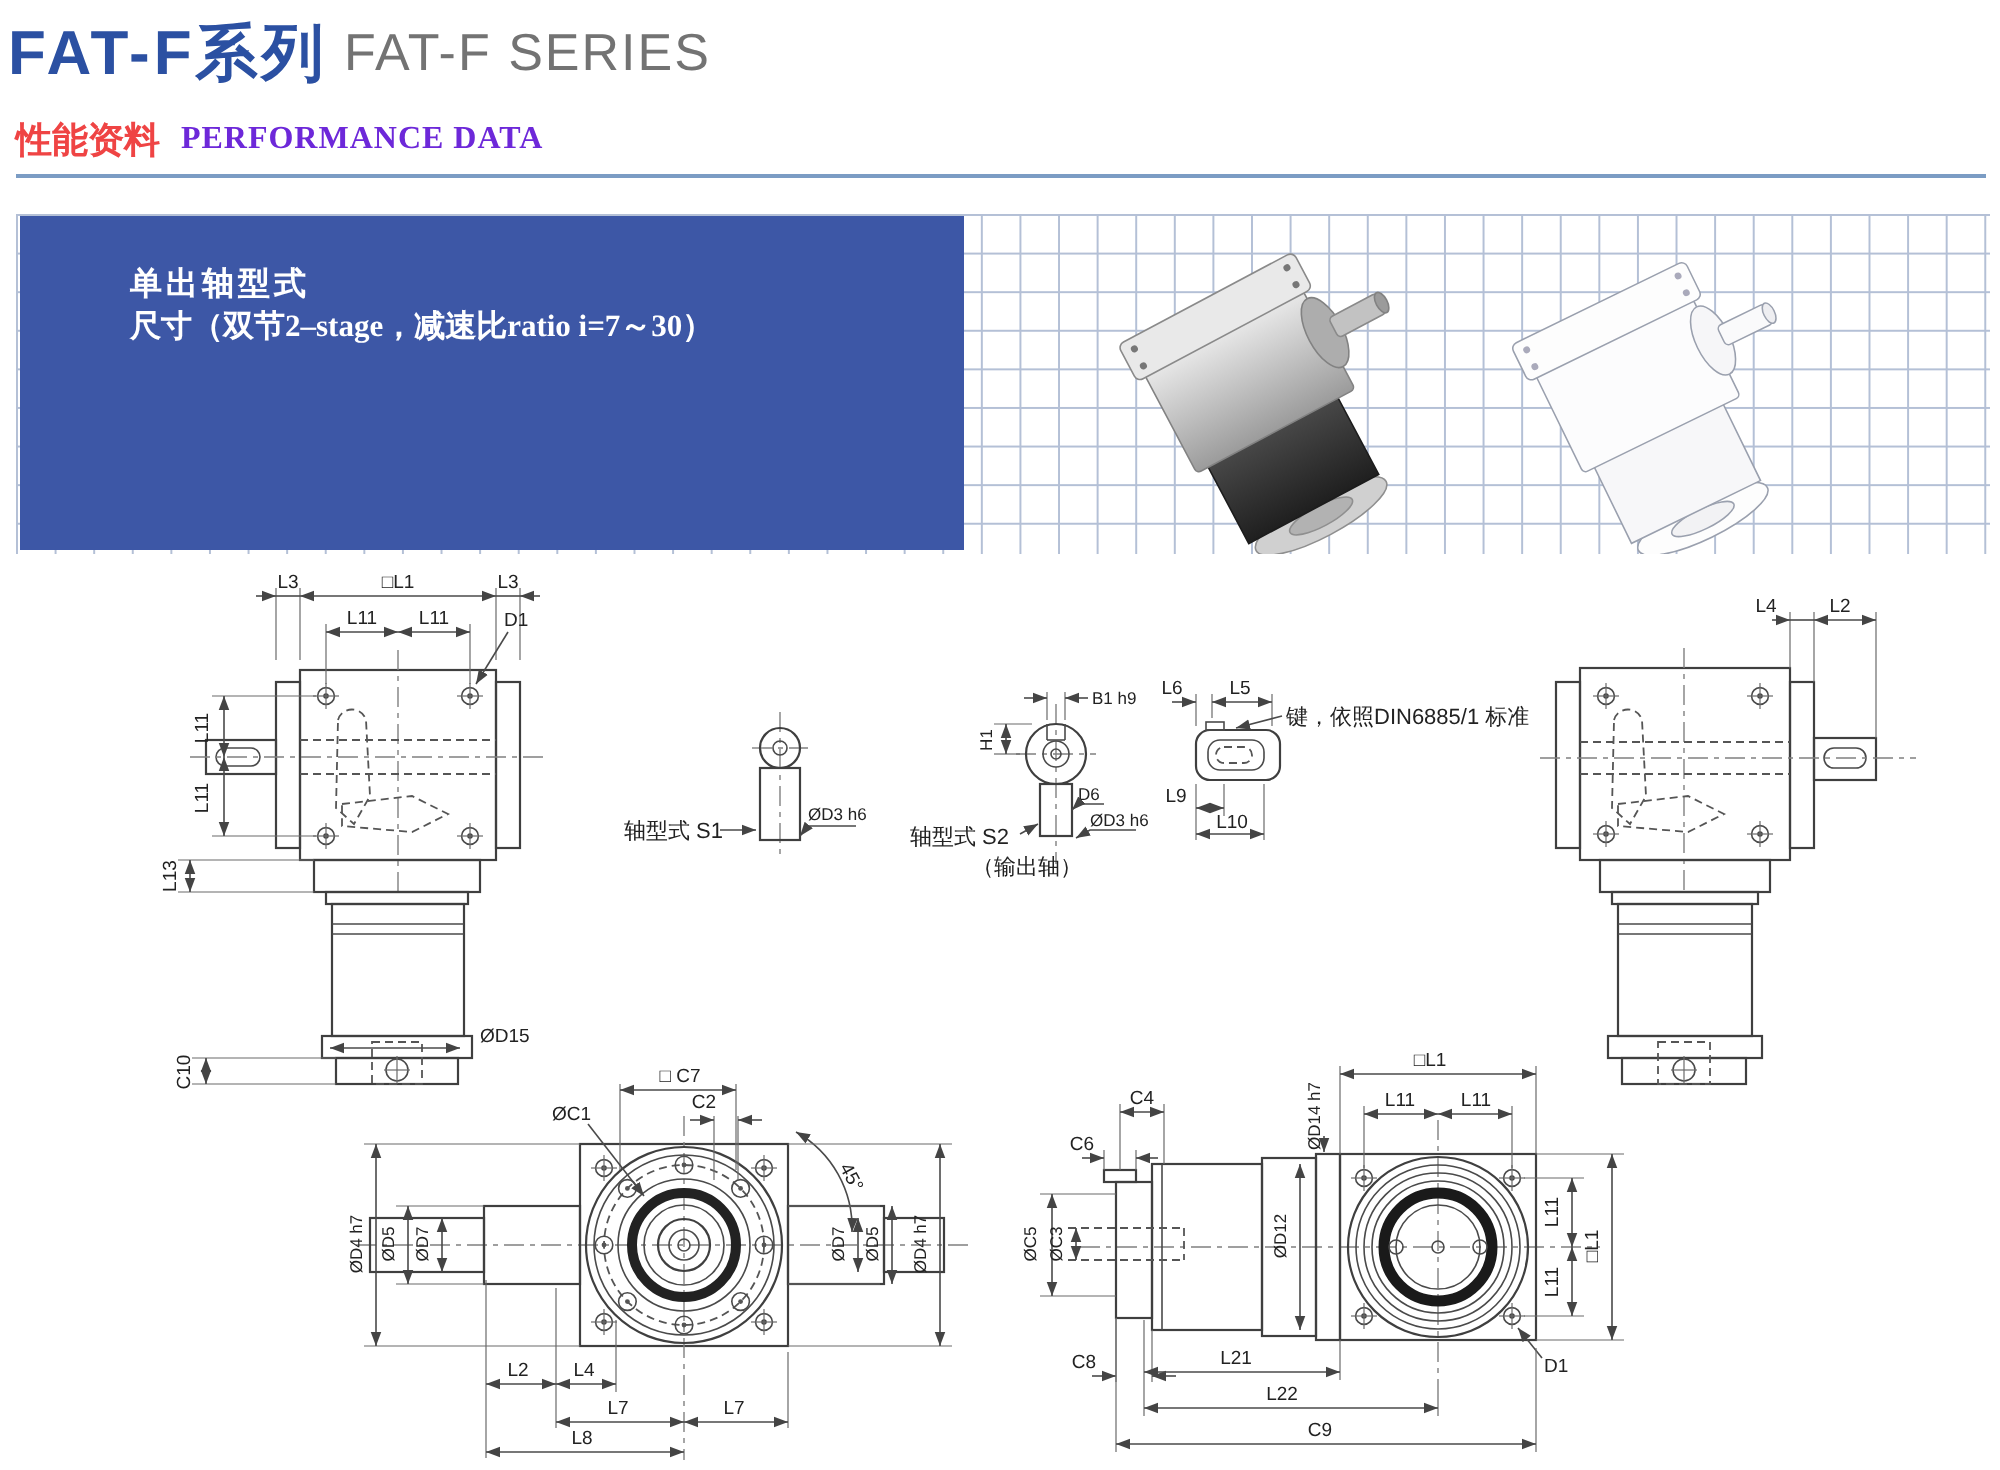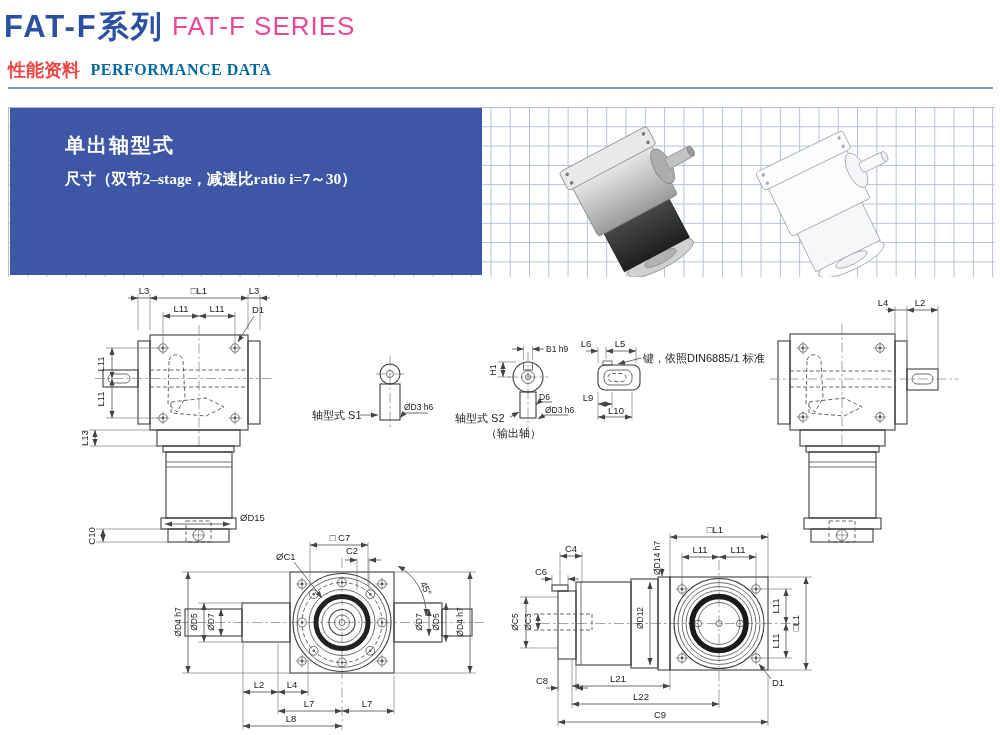--- a/index.html
+++ b/index.html
@@ -1,35 +1,35 @@
 <!DOCTYPE html>
 <html><head>
 <meta charset="utf-8">
 <style>
   html,body{margin:0;padding:0;background:#e8e8e8;}
   .page{position:relative;width:1000px;height:735px;background:#ffffff;overflow:hidden;
         font-family:"Liberation Sans",sans-serif;}
   .abs{position:absolute;}
   .hdr-zh{left:4px;top:6px;font-size:31px;font-weight:bold;color:#2b50a2;letter-spacing:2px;}
-  .hdr-en{left:172px;top:11px;font-size:26px;color:#ec4899;letter-spacing:1px;}
+  .hdr-en{left:172px;top:11px;font-size:26px;color:#737373;letter-spacing:1px;}
   .sec{left:8px;top:58px;}
   .sec-zh{font-size:18px;font-weight:bold;color:#ef4444;vertical-align:middle;}
-  .sec-en{font-family:"Liberation Serif",serif;font-size:16px;font-weight:bold;color:#0369a1;
+  .sec-en{font-family:"Liberation Serif",serif;font-size:16px;font-weight:bold;color:#6d28d9;
           letter-spacing:.5px;margin-left:6px;vertical-align:middle;}
   .rule{left:8px;top:87px;width:985px;height:2px;background:#7b9cc4;}
   .band{left:8px;top:107px;width:987px;height:170px;background:#ffffff;
         background-image:linear-gradient(to right,#b4c0d6 1px,transparent 1px),
                          linear-gradient(to bottom,#b4c0d6 1px,transparent 1px);
         background-size:19.3px 19.3px;}
   .band-art{position:absolute;left:0;top:0;}
   .banner{position:absolute;left:2px;top:1px;width:472px;height:167px;background:#3d57a6;
           color:#ffffff;font-family:"Liberation Serif",serif;font-weight:bold;
           box-sizing:border-box;padding:24px 0 0 55px;}
   .bl1{font-size:20px;margin-bottom:8px;letter-spacing:.5px;}
-  .bl2{font-size:20px;margin-bottom:10px;letter-spacing:2px;}
+  .bl2{font-size:16px;letter-spacing:2px;}
   .bl3{font-size:15.5px;margin-bottom:7px;}
   .bl4{font-size:15.5px;}
   .draw{left:0;top:285px;}
   
   .ln{stroke:#3f3f3f;stroke-width:1.1;fill:none;}
   .lt{stroke:#4a4a4a;stroke-width:0.8;fill:none;}
   .dash{stroke:#555;stroke-width:0.9;fill:none;stroke-dasharray:4 2.5;}
   .cl{stroke:#808080;stroke-width:0.7;fill:none;stroke-dasharray:10 3 2.5 3;}
   .dim{stroke:#4a4a4a;stroke-width:0.8;fill:none;}
   .ext{stroke:#6a6a6a;stroke-width:0.6;fill:none;}

